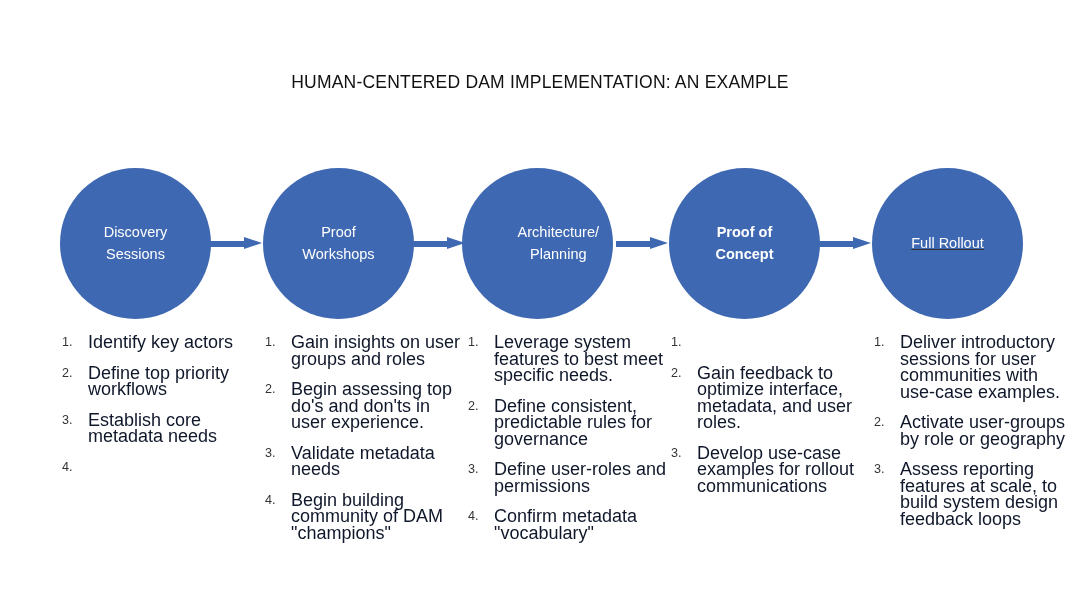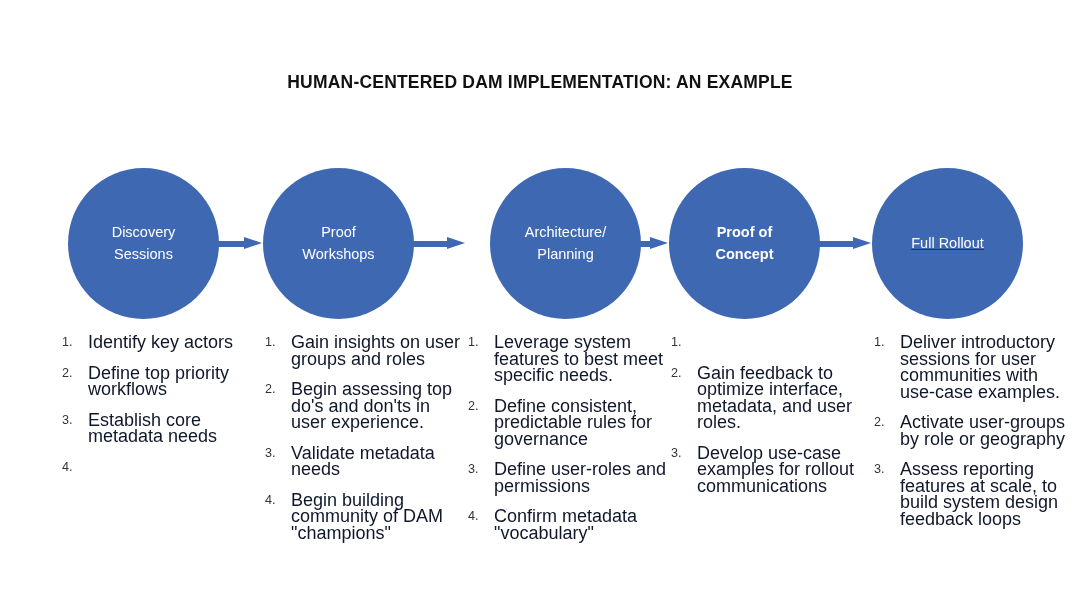--- a/index.html
+++ b/index.html
@@ -19,21 +19,21 @@
     background: #ffffff;
     overflow: hidden;
   }
   #slide-title {
     position: absolute;
     left: 0;
     top: 72px;
     width: 1080px;
     text-align: center;
     font-size: 17.5px;
-    font-weight: bold;
+    font-weight: normal;
     letter-spacing: 0.2px;
     color: #111111;
   }
 
   
   #stage-row {
     position: absolute;
     left: 60px;
     top: 168px;
     width: 962px;
@@ -117,29 +117,29 @@
 </style>
 </head>
 <body>
 
 <div id="slide">
 
   <div id="slide-title">HUMAN-CENTERED DAM IMPLEMENTATION: AN EXAMPLE</div>
 
   <div id="stage-row">
 
-    <div class="stage" style="left:8px;">
+    <div class="stage" style="left:0px;">
       <div class="stage-label">Discovery
 Sessions</div>
     </div>
     <div class="stage" style="left:203px;">
       <div class="stage-label">Proof
 Workshops</div>
     </div>
-    <div class="stage" style="left:430px;">
+    <div class="stage" style="left:402px;justify-content:flex-end;">
       <div class="stage-label">Architecture/
 Planning</div>
     </div>
     <div class="stage" style="left:609px;font-weight:bold;">
       <div class="stage-label">Proof of
 Concept</div>
     </div>
     <div class="stage" style="left:812px;text-decoration:underline;">
       <div class="stage-label">Full Rollout</div>
     </div>

